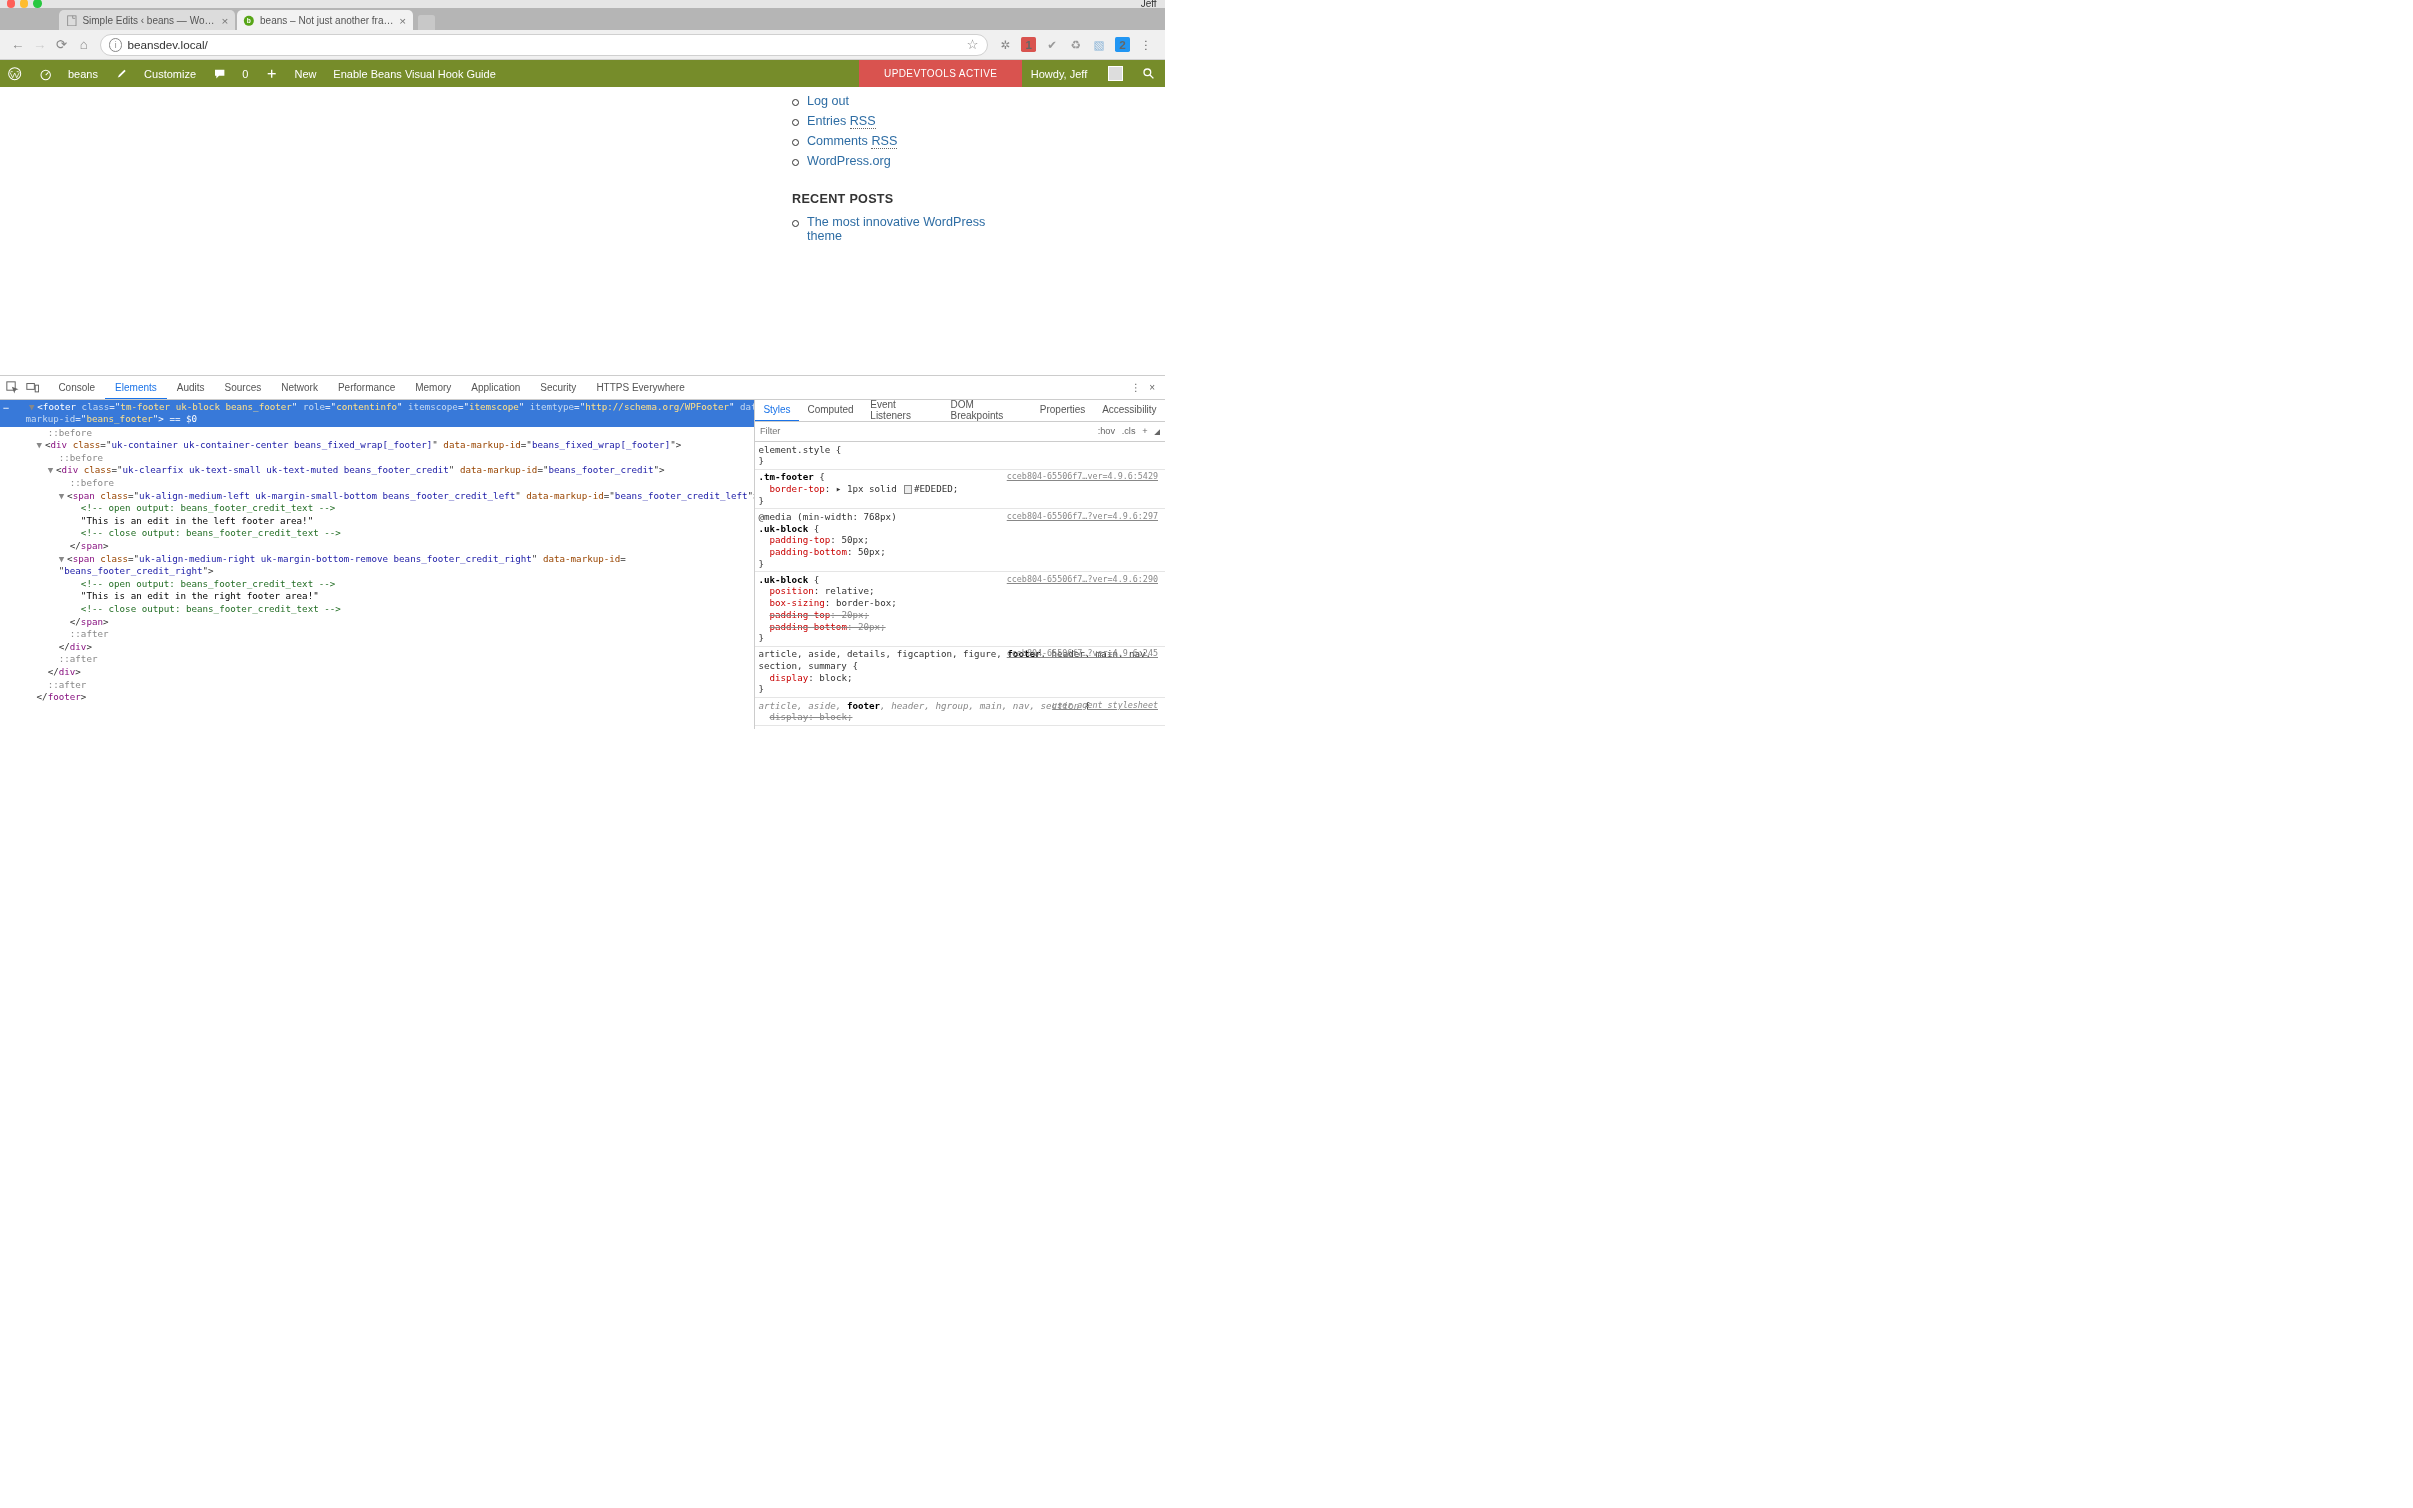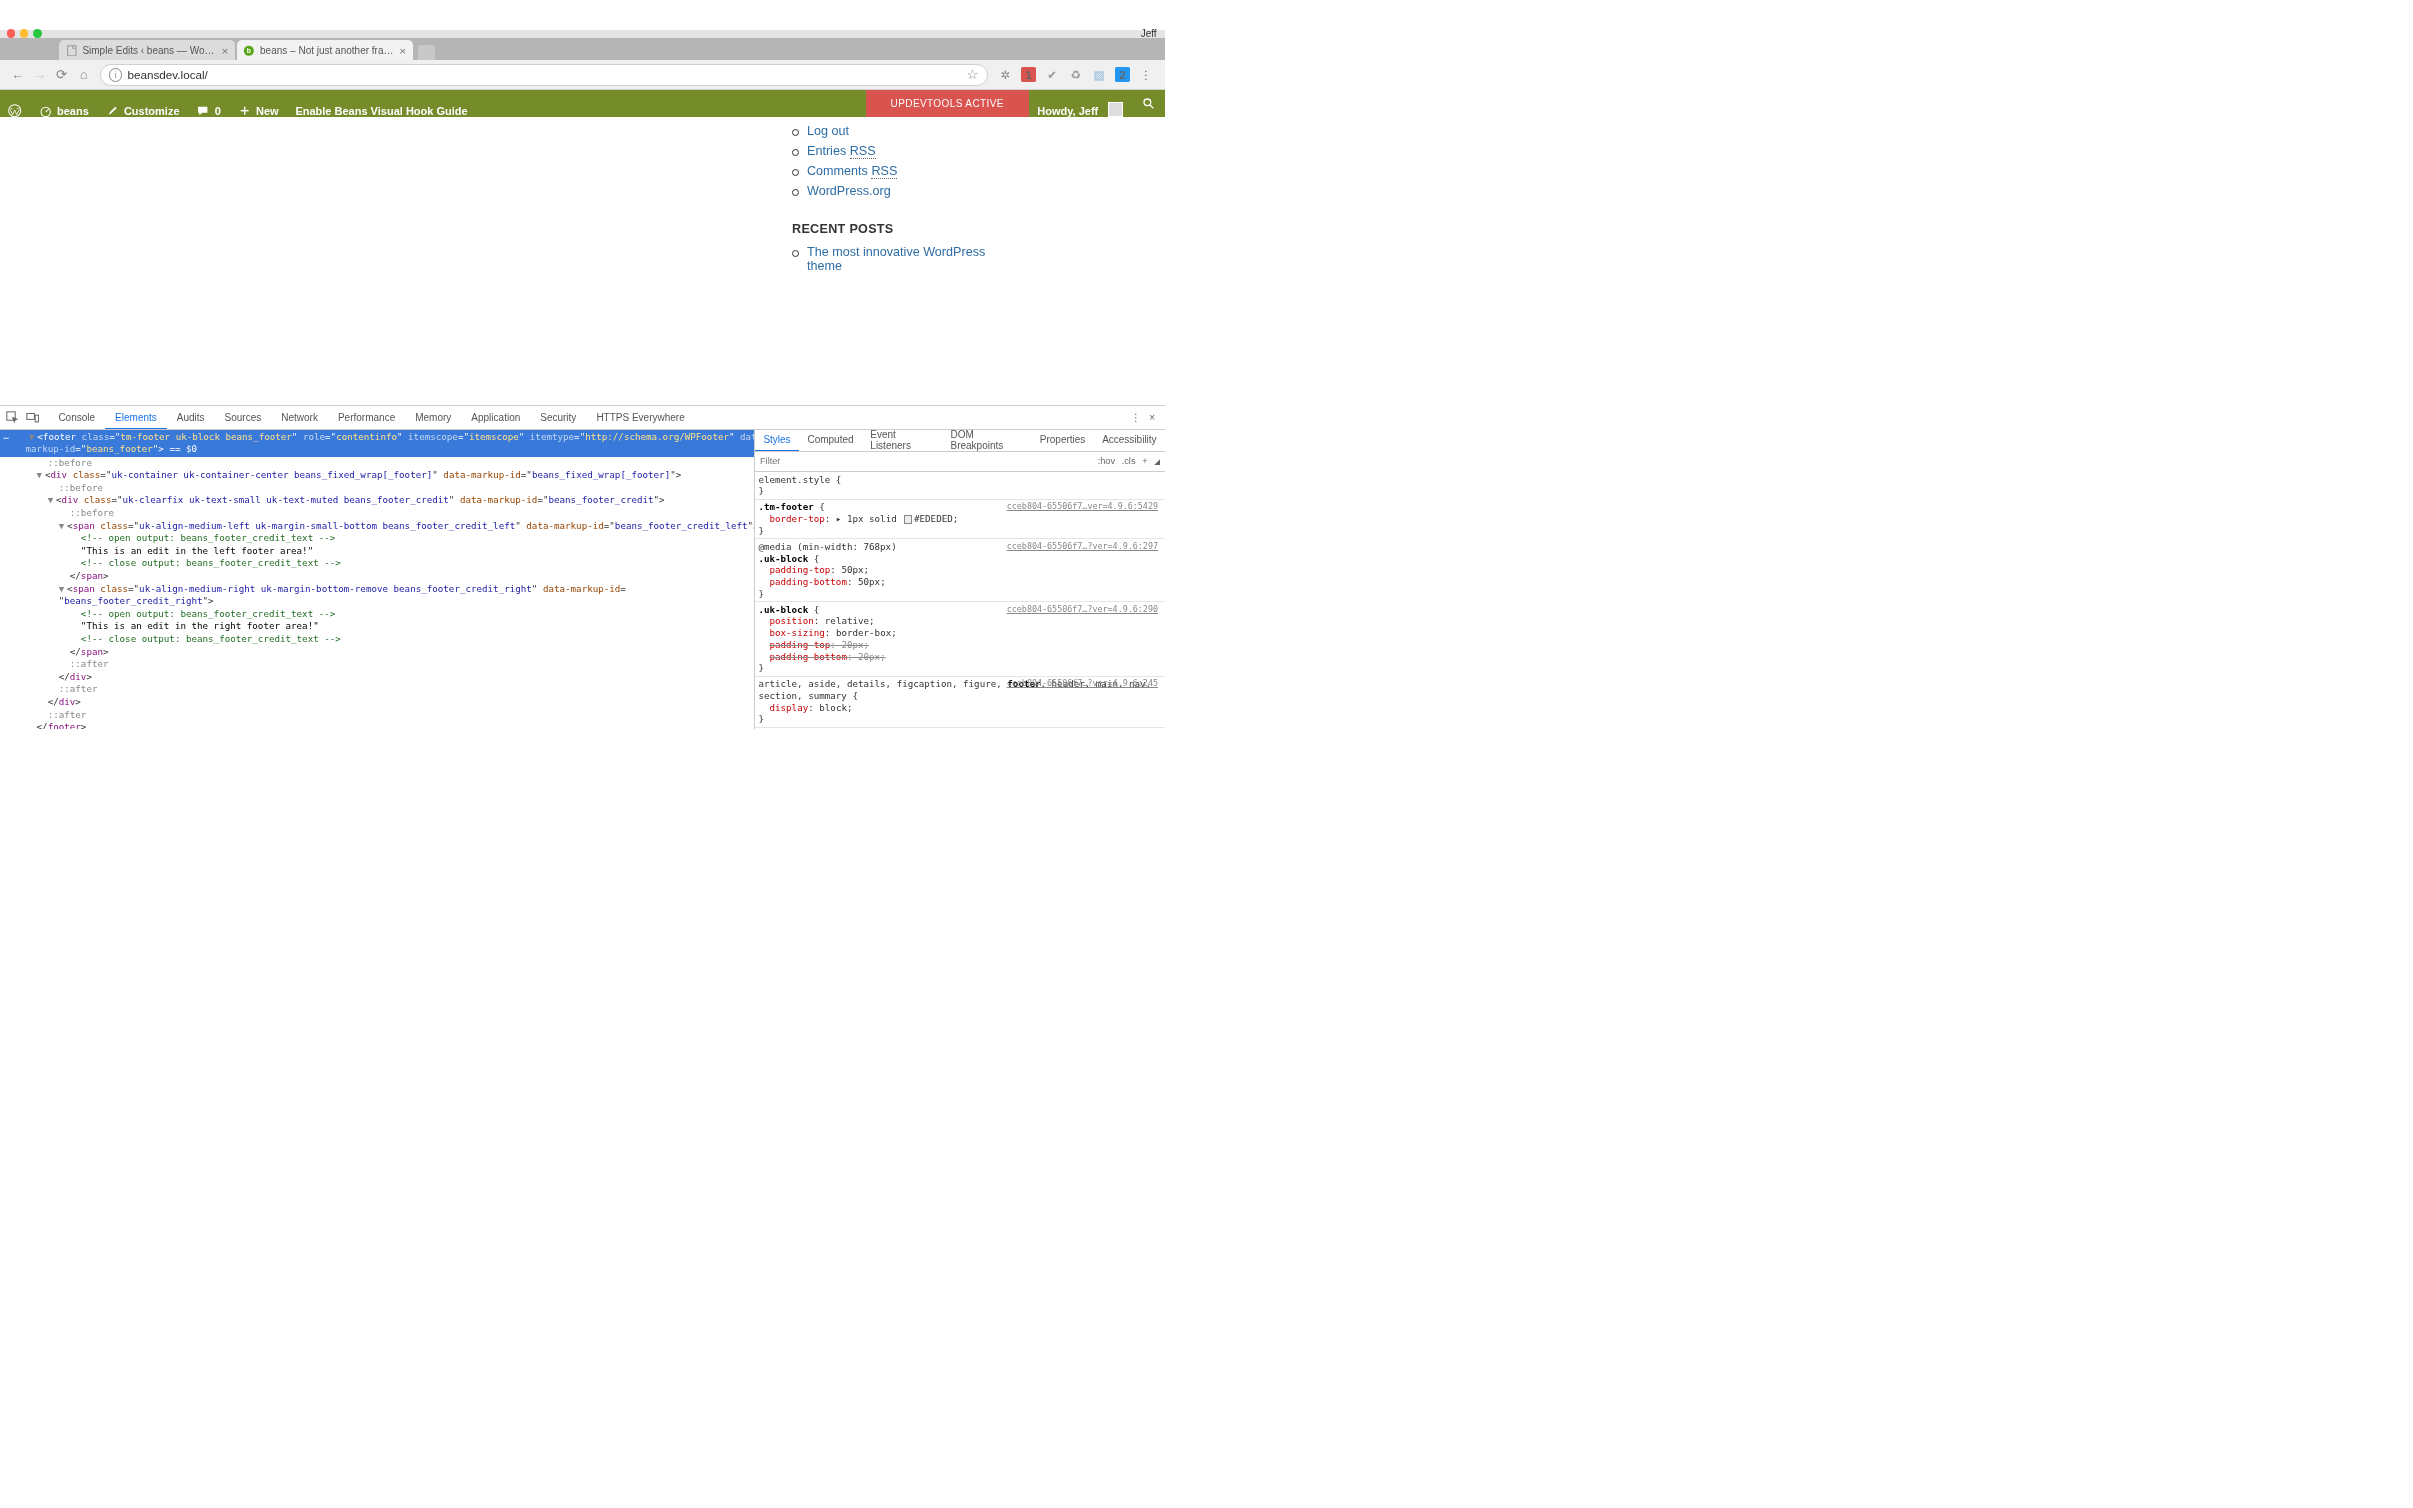--- a/index.html
+++ b/index.html
@@ -1,19 +1,19 @@
 <!DOCTYPE html>
 <html style="font-size:13.4px"><head>
 <meta charset="utf-8">
 <style>
 * { margin: 0; padding: 0; box-sizing: border-box; }
 body { font-family: -apple-system, BlinkMacSystemFont, "Segoe UI", Helvetica, Arial, sans-serif; font-size: 11px; color: #333; background: #fff; width: 1165px; height: 729px; overflow: hidden; position: relative; }
 
 
-.mac-chrome { height: 8.4px; background: #e5e5e5; position: relative; margin-top: 30px; }
+.mac-chrome { height: 8.4px; background: #e5e5e5; position: relative; }
 .traffic { position: absolute; left: 6.7px; top: -0.8px; display: flex; gap: 5px; }
 .traffic span { width: 8.4px; height: 8.4px; border-radius: 50%; display: block; }
 .tl-red { background: #ff5f57; }
 .tl-yellow { background: #febc2e; }
 .tl-green { background: #28c840; }
 .menubar-user { position: absolute; right: 8.4px; top: -2.5px; font-size: 10px; color: #333; }
 
 
 .tabstrip { height: 22px; background: #b5b5b5; display: flex; align-items: flex-end; padding-left: 59px; }
 .tab { height: 20px; background: #f2f2f2; border-top-left-radius: 5px; border-top-right-radius: 5px; padding: 0 6.7px; display: flex; align-items: center; font-size: 10px; color: #555; margin-right: 1.7px; max-width: 176px; min-width: 176px; position: relative; }
@@ -31,21 +31,21 @@
 .omnibox .info-icon { width: 13.4px; height: 13.4px; border: 0.8px solid #888; border-radius: 50%; display: flex; align-items: center; justify-content: center; font-size: 8.4px; color: #888; margin-right: 5px; }
 .omnibox .url { flex: 1; }
 .omnibox .star { color: #888; font-size: 13.4px; }
 .ext-icons { display: flex; gap: 8.4px; align-items: center; padding: 0 5px; }
 .ext-icons span { width: 15px; height: 15px; display: flex; align-items: center; justify-content: center; font-size: 11.7px; color: #666; }
 .ext-red { background:#d9534f; color:#fff; font-size:5.9px; font-weight:bold; border-radius:1.7px; position:relative; }
 .ext-blue { background:#2196f3; color:#fff; font-size:5.9px; font-weight:bold; border-radius:1.7px; }
 
 
 .wpadmin { height: 27px; background: #768c2a; display: flex; align-items: center; color: #fff; font-size: 11px; }
-.wp-item { padding: 0 8.4px; display: flex; align-items: flex-end; gap: 5px; height: 100%; cursor: pointer; font-weight: bold; }
+.wp-item { padding: 0 8.4px; display: flex; align-items: center; gap: 16px; height: 100%; cursor: pointer; }
 .wp-icon { width: 13.4px; height: 13.4px; display: flex; align-items: center; justify-content: center; }
 .wp-upd { background: #d9534f; padding: 0 25px; height: 100%; display: flex; align-items: center; font-size: 10px; letter-spacing: 0.4px; }
 .wp-right { margin-left: auto; display: flex; align-items: center; height: 100%; }
 .wp-avatar { width: 15px; height: 15px; background: #ddd; border: 0.8px solid #fff; margin-left: 5px; }
 .wp-search { padding: 0 10px; font-size: 13.4px; }
 
 
 .page { height: 288px; position: relative; background: #fff; }
 .sidebar-widgets { position: absolute; right: 155px; top: 4.2px; width: 218px; font-size: 12.6px; }
 .widget-list { list-style: none; }

